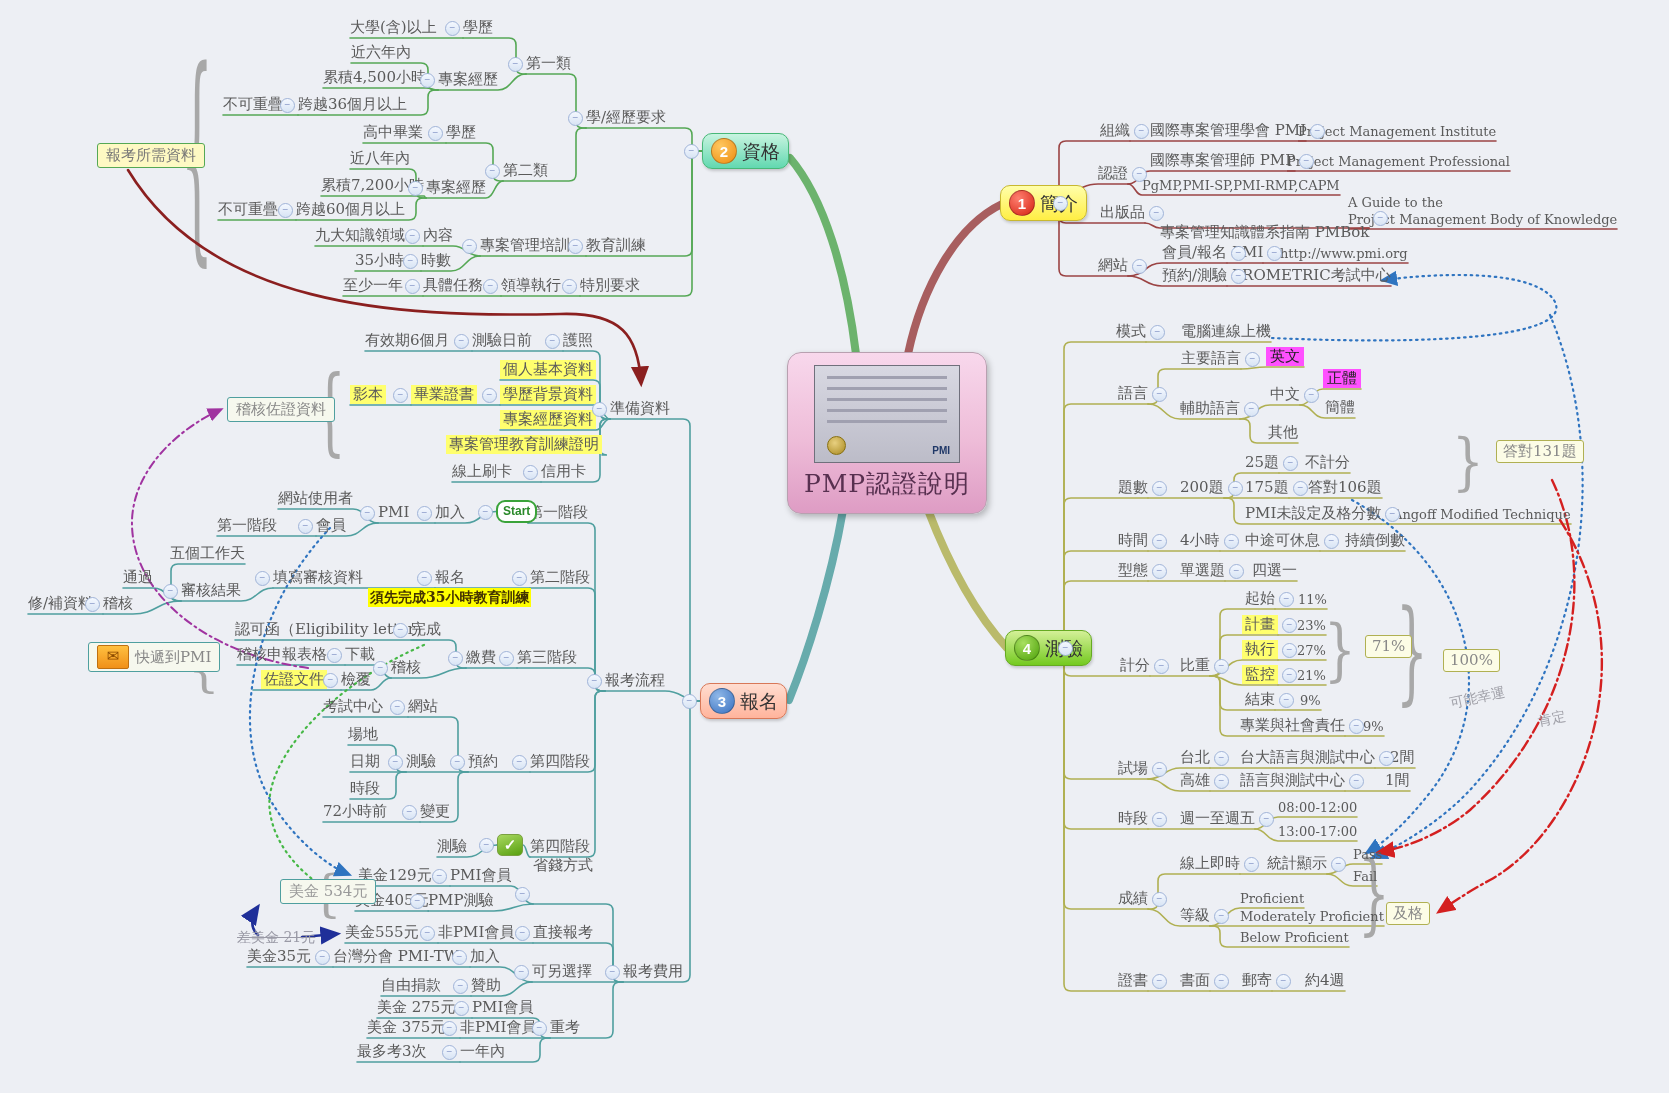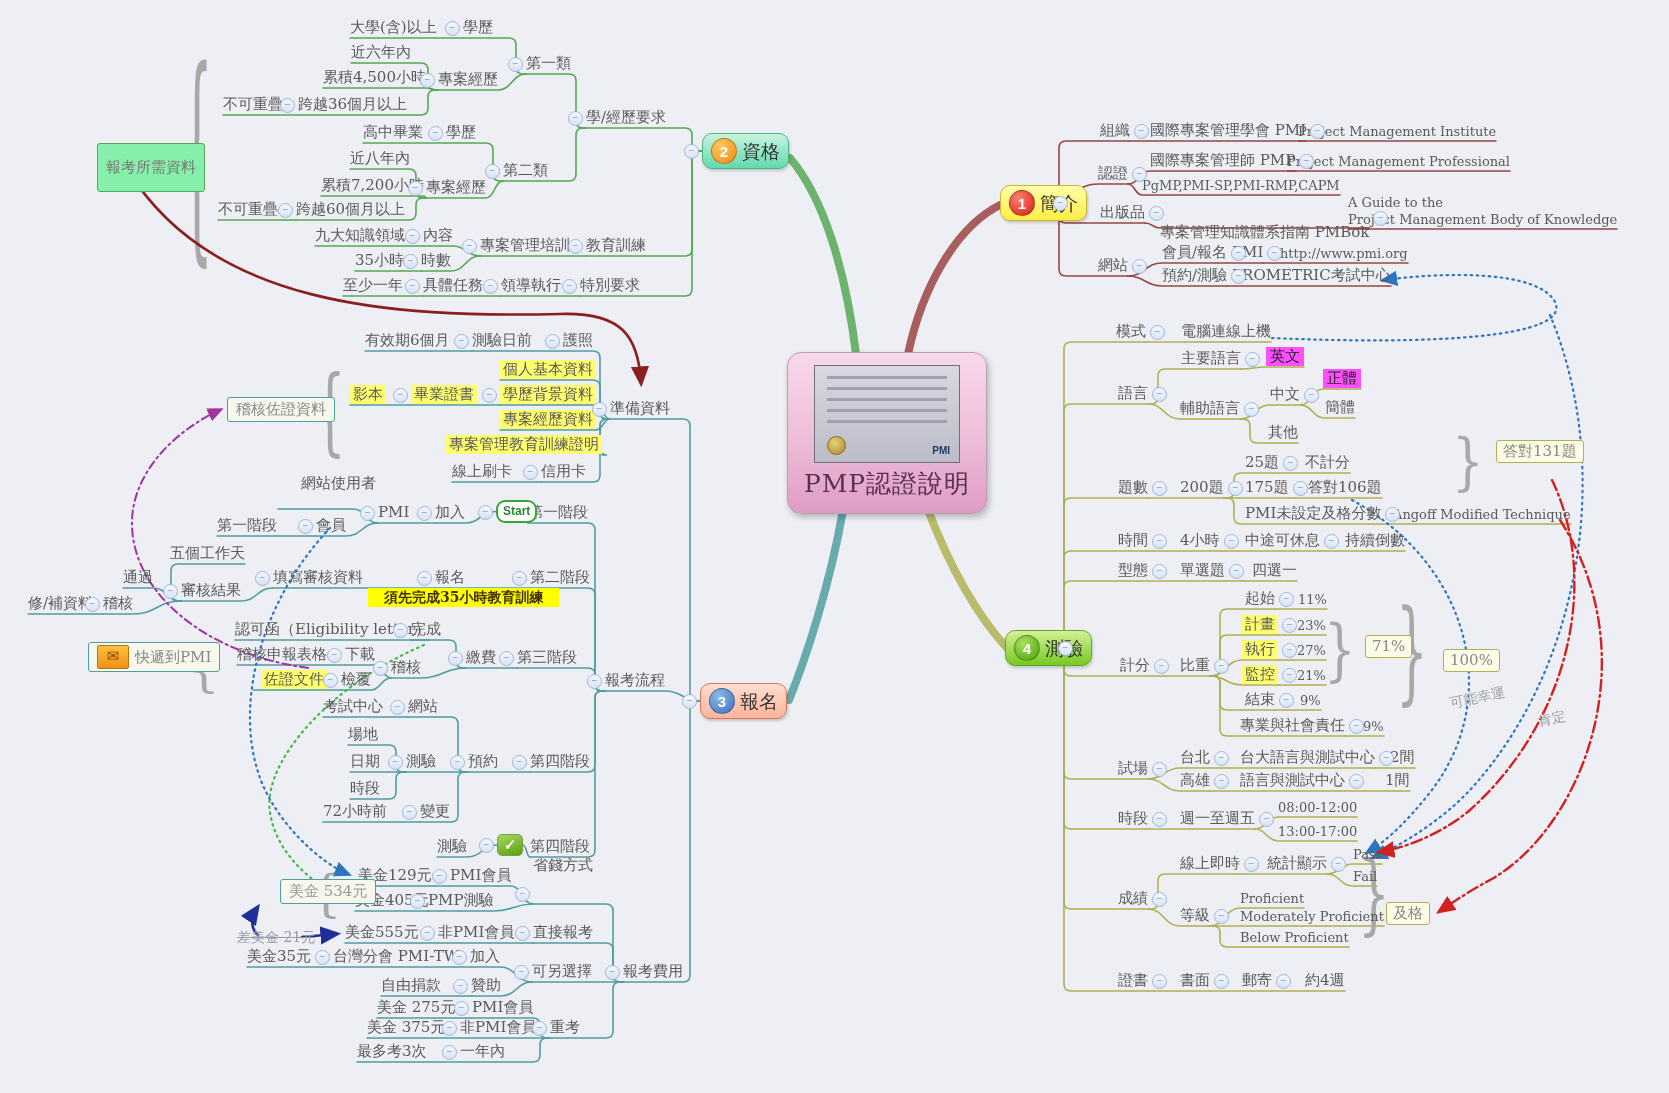--- a/index.html
+++ b/index.html
@@ -3,25 +3,25 @@
 <meta charset="utf-8">
 <style>
   html,body{margin:0;padding:0;background:#edeff4;}
   #stage{position:relative;width:1669px;height:1093px;overflow:hidden;
          font-family:"DejaVu Serif","Liberation Serif",serif;}
   #wires{position:absolute;left:0;top:0;}
   .node{position:absolute;font-size:15px;line-height:19px;color:#5a5a5a;
         white-space:pre-line;z-index:3;}
   .en{font-size:13px;line-height:17px;}
   .hl-yellow{background:#ffff6e;padding:0 3px;}
-  .hl-note{background:#ffff00;font-weight:bold;color:#443300;font-size:14px;padding:0 16px;}
+  .hl-note{background:#ffff00;font-weight:bold;color:#443300;font-size:14px;padding:0 2px;}
   .hl-magenta{background:#ff50ff;color:#222;padding:0 4px;}
   .box-teal{border:1.5px solid #4f9f9f;background:#f6f8ee;padding:2px 8px;color:#888;
             border-radius:3px;display:flex;align-items:center;gap:6px;}
-  .box-green{border:1.5px solid #55a855;background:#86efac;padding:14px 8px;color:#777;border-radius:3px;}
+  .box-green{border:1.5px solid #55a855;background:#fef9c3;padding:2px 8px;color:#777;border-radius:3px;}
   .box-olive{border:1.5px solid #b0b052;background:#fcfce6;padding:1px 6px;color:#888;border-radius:3px;}
   .grey{color:#9a9a9a;}
   .strike{color:#9a9aa6;text-decoration:line-through;font-size:14px;}
   .tilt{color:#a0a0a8;transform:rotate(-12deg);transform-origin:left center;font-size:14px;}
   .start-badge{border:2px solid #3aa33a;border-radius:9px;background:#fff;color:#2a8a2a;
                font-family:"Liberation Sans",sans-serif;font-weight:bold;font-size:12px;
                line-height:15px;padding:2px 5px;}
   .check-icon{background:linear-gradient(160deg,#a8d860,#58a010);color:#fff;border-radius:5px;
               width:24px;height:20px;text-align:center;font-weight:bold;font-size:15px;
               line-height:20px;border:1px solid #7aa040;}
@@ -368,21 +368,21 @@
     <div class="node hl-yellow" style="left: 500px; top: 410px;">專案經歷資料</div>
     <div class="node hl-yellow" style="left: 446px; top: 435px;">專案管理教育訓練證明</div>
     <div class="node " style="left: 541px; top: 462px;">信用卡</div>
     <div class="node " style="left: 452px; top: 462px;">線上刷卡</div>
     <div class="node box-teal" style="left: 227px; top: 397px;">稽核佐證資料</div>
     <div class="node " style="left: 605px; top: 671px;">報考流程</div>
     <div class="node " style="left: 528px; top: 503px;">第一階段</div>
     <div class="node start-badge" style="left: 496px; top: 500px;">Start</div>
     <div class="node " style="left: 435px; top: 503px;">加入</div>
     <div class="node " style="left: 378px; top: 503px;">PMI</div>
-    <div class="node " style="left: 278px; top: 474px; margin-left: 23px;">網站使用者</div>
+    <div class="node " style="left: 278px; top: 489px;">網站使用者</div>
     <div class="node " style="left: 316px; top: 516px;">會員</div>
     <div class="node " style="left: 217px; top: 516px;">第一階段</div>
     <div class="node " style="left: 530px; top: 568px;">第二階段</div>
     <div class="node " style="left: 435px; top: 568px;">報名</div>
     <div class="node " style="left: 273px; top: 568px;">填寫審核資料</div>
     <div class="node hl-note" style="left: 368px; top: 588px;">須先完成35小時教育訓練</div>
     <div class="node " style="left: 181px; top: 581px;">審核結果</div>
     <div class="node " style="left: 170px; top: 544px;">五個工作天</div>
     <div class="node " style="left: 123px; top: 568px;">通過</div>
     <div class="node " style="left: 103px; top: 594px;">稽核</div>

